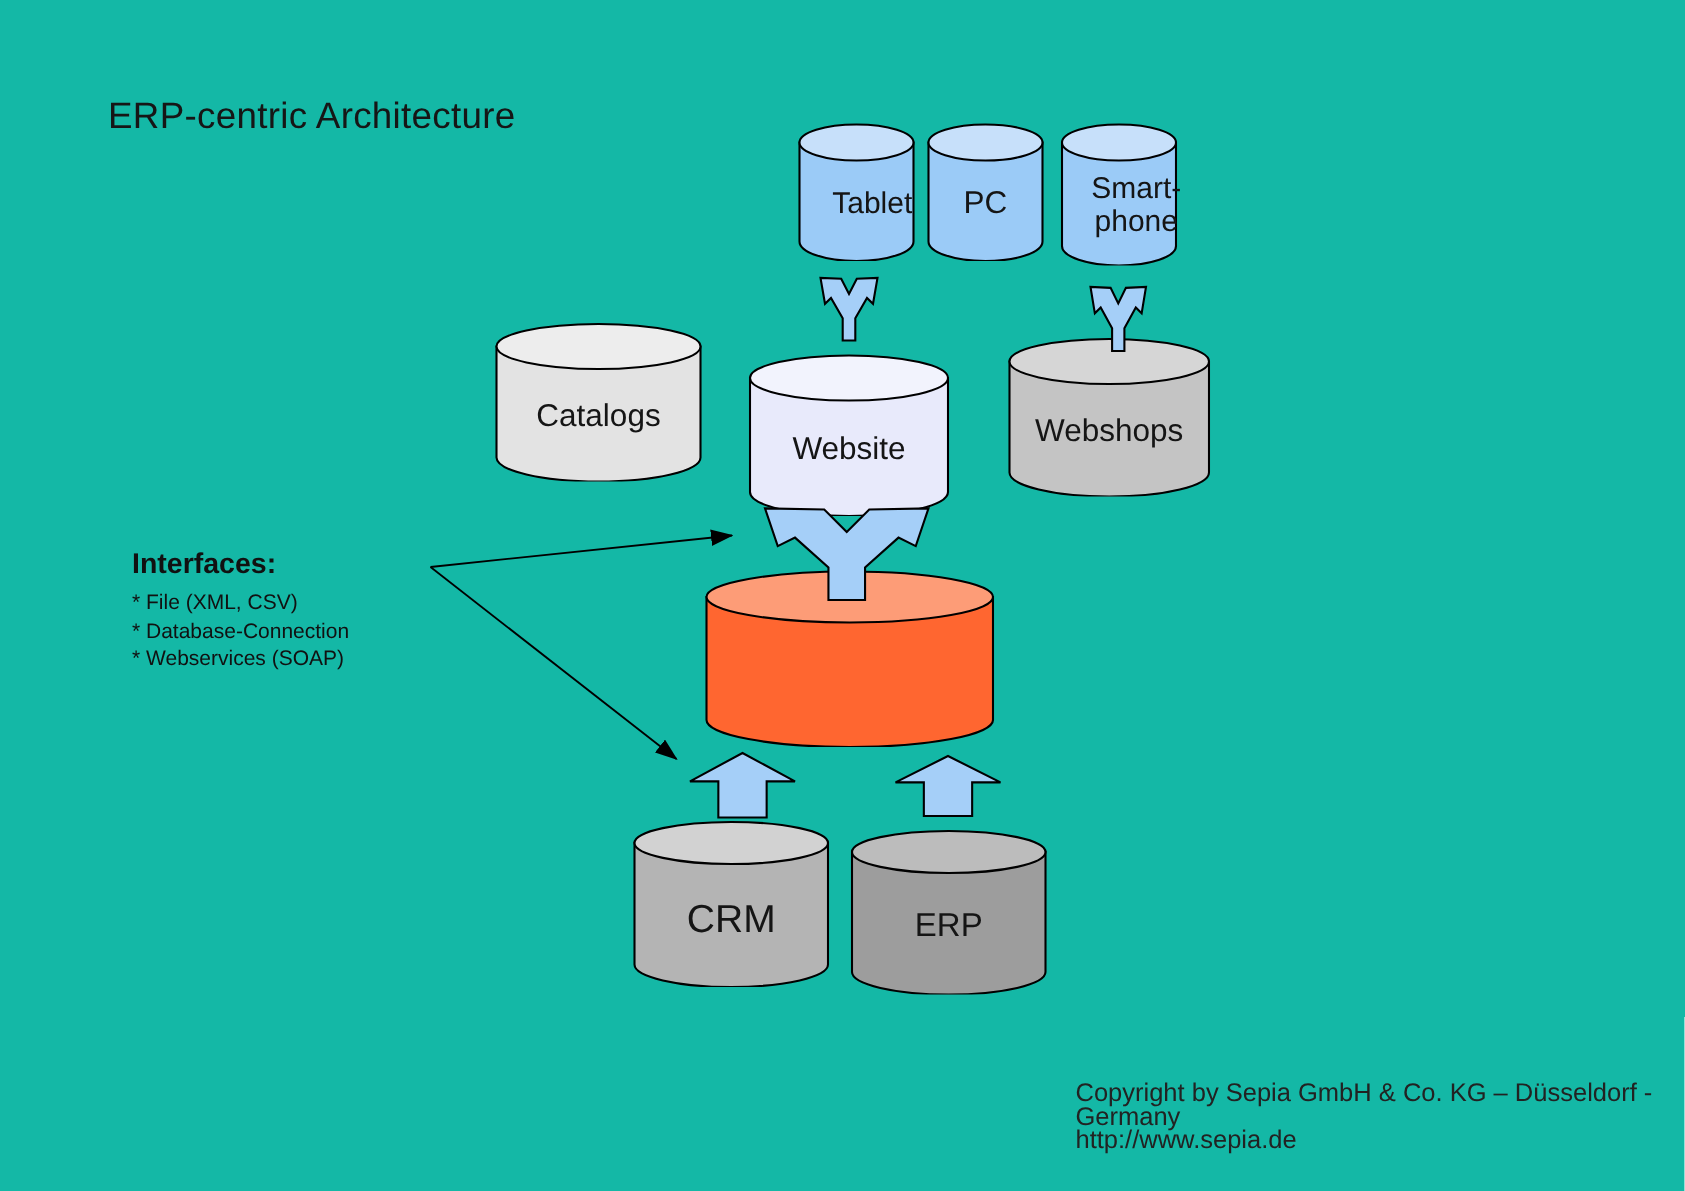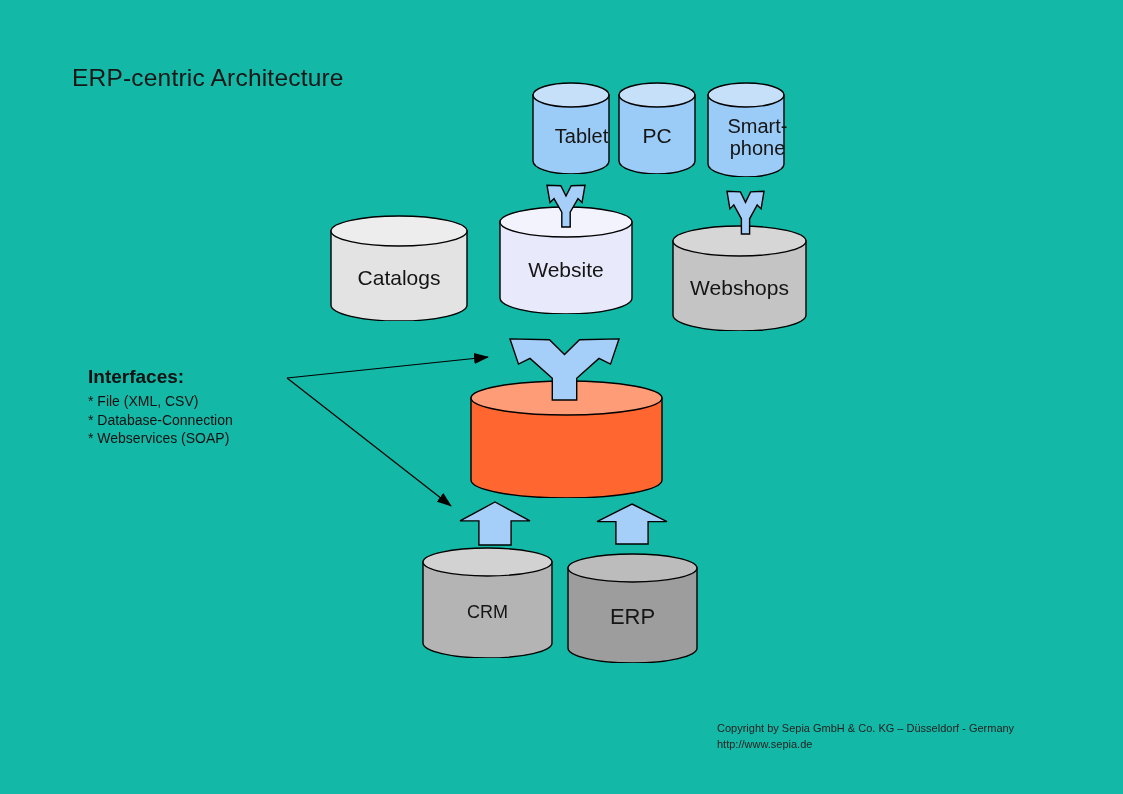--- a/index.html
+++ b/index.html
@@ -3,21 +3,21 @@
 <meta charset="utf-8">
 <style>
   html,body{margin:0;padding:0;background:#ffffff;}
   body{font-family:"Liberation Sans","DejaVu Sans",sans-serif;}
   #stage{position:relative;width:1123px;height:794px;background:#14b8a6;overflow:hidden;}
   .abs{position:absolute;}
   #page-title{left:72px;top:64px;font-size:24.5px;color:#161616;letter-spacing:0.2px;}
   #interfaces{left:88px;top:366px;color:#111;}
   #interfaces .hd{font-size:19px;font-weight:bold;margin-bottom:4px;}
   #interfaces .it{font-size:14px;line-height:18.5px;}
-  #footer{left:717px;top:721px;font-size:11px;line-height:15.5px;color:#222;}
+  #footer{left:717px;top:721px;font-size:17px;line-height:15.5px;color:#222;}
   .node{position:absolute;}
   .node svg{display:block;}
   .node .lbl{position:absolute;left:0;right:0;display:flex;flex-direction:column;align-items:center;justify-content:center;color:#151515;text-align:center;}
   .shape{position:absolute;}
   #overlay{position:absolute;left:0;top:0;pointer-events:none;}
 </style>
 </head>
 <body>
 
 <div id="stage" style="width: 1123px; height: 794px;">
@@ -61,21 +61,21 @@
       </div>
       <div class="node" style="left: 330px; top: 215px; width: 138px; height: 106px;">
         <svg width="138" height="106" viewBox="0 0 138 106">
           <path d="M1,16 L1,90 A68,16 0 0 0 137,90 L137,16 Z" fill="#E3E3E3" stroke="#000000" stroke-width="1.4"></path>
           <ellipse cx="69" cy="16" rx="68" ry="15" fill="#EDEDED" stroke="#000000" stroke-width="1.4"></ellipse>
         </svg>
         <div class="lbl" style="top: 19.2px; bottom: 0px; font-size: 21px; line-height: 23px;">
           <span>Catalogs</span>
         </div>
       </div>
-      <div class="node" style="left: 499px; top: 206px; width: 134px; height: 108px;">
+      <div class="node" style="left: 499px; top: 236px; width: 134px; height: 108px;">
         <svg width="134" height="108" viewBox="0 0 134 108">
           <path d="M1,16 L1,92 A66,16 0 0 0 133,92 L133,16 Z" fill="#E8EAFB" stroke="#000000" stroke-width="1.4"></path>
           <ellipse cx="67" cy="16" rx="66" ry="15" fill="#F2F3FD" stroke="#000000" stroke-width="1.4"></ellipse>
         </svg>
         <div class="lbl" style="top: 19.2px; bottom: 0px; font-size: 21px; line-height: 23px;">
           <span>Website</span>
         </div>
       </div>
       <div class="node" style="left: 672px; top: 225px; width: 135px; height: 106px;">
         <svg width="135" height="106" viewBox="0 0 135 106">
@@ -90,21 +90,21 @@
         <svg width="193" height="118" viewBox="0 0 193 118">
           <path d="M1,18 L1,100 A95.5,18 0 0 0 192,100 L192,18 Z" fill="#FF6630" stroke="#000000" stroke-width="1.4"></path>
           <ellipse cx="96.5" cy="18" rx="95.5" ry="17" fill="#FD9C77" stroke="#000000" stroke-width="1.4"></ellipse>
         </svg>
       </div>
       <div class="node" style="left: 422px; top: 547px; width: 131px; height: 111px;">
         <svg width="131" height="111" viewBox="0 0 131 111">
           <path d="M1,15 L1,96 A64.5,15 0 0 0 130,96 L130,15 Z" fill="#B4B4B4" stroke="#000000" stroke-width="1.4"></path>
           <ellipse cx="65.5" cy="15" rx="64.5" ry="14" fill="#D2D2D2" stroke="#000000" stroke-width="1.4"></ellipse>
         </svg>
-        <div class="lbl" style="top: 18px; bottom: 0px; font-size: 18px; line-height: 24px;">
+        <div class="lbl" style="top: 18px; bottom: 0px; font-size: 26px; line-height: 24px;">
           <span>CRM</span>
         </div>
       </div>
       <div class="node" style="left: 567px; top: 553px; width: 131px; height: 110px;">
         <svg width="131" height="110" viewBox="0 0 131 110">
           <path d="M1,15 L1,95 A64.5,15 0 0 0 130,95 L130,15 Z" fill="#9D9D9D" stroke="#000000" stroke-width="1.4"></path>
           <ellipse cx="65.5" cy="15" rx="64.5" ry="14" fill="#BCBCBC" stroke="#000000" stroke-width="1.4"></ellipse>
         </svg>
         <div class="lbl" style="top: 18px; bottom: 0px; font-size: 22px; line-height: 24px;">
           <span>ERP</span>

